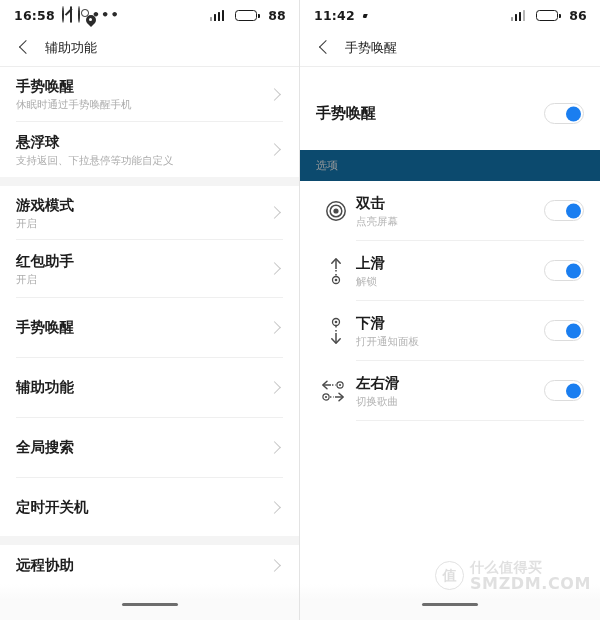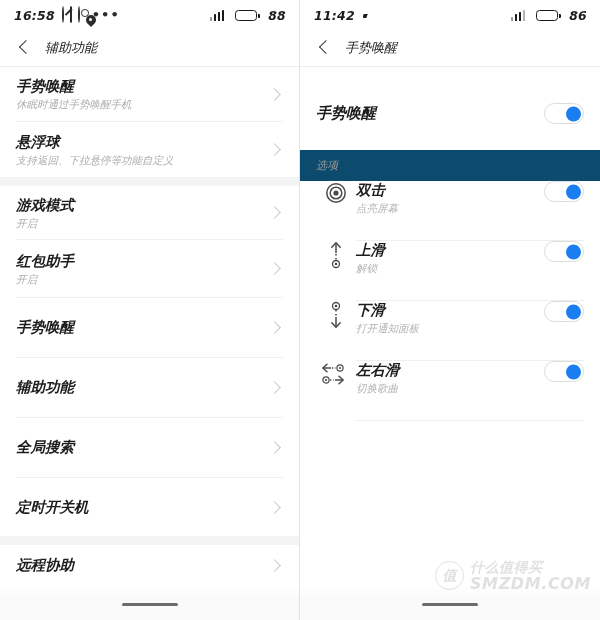--- a/index.html
+++ b/index.html
@@ -5,21 +5,21 @@
   * { margin:0; padding:0; box-sizing:border-box; }
   html, body {
     width:600px; height:620px;
     background:#ffffff;
     font-family:"DejaVu Sans","Liberation Sans",sans-serif;
     overflow:hidden;
   }
   .screens { display:flex; width:600px; height:620px; }
   .phone {
     width:312px; height:620px; position:relative;
-    background:#ffffff; overflow:hidden;font-style:italic;
+    background:#ffffff; overflow:hidden;
   }
   .phone.left  { border-right:1px solid #e3e3e3; }
 
   
   .statusbar {
     height:30px; display:flex; align-items:center;
     padding:0 13px 0 14px; font-size:12.5px; font-weight:600;
     color:#1b1b1b; letter-spacing:.2px;
   }
   .sb-time { margin-right:7px; font-size:12.5px; }
@@ -114,21 +114,21 @@
   .master-row {
     height:47px; display:flex; align-items:center; padding:0 16px; background:#fff;
   }
   .master-title { font-size:15px; font-weight:600; color:#1b1b1b; flex:1; }
 
   .section-head {
     height:31px; background:#0c4a6e; display:flex; align-items:center; padding:0 16px;
   }
   .section-head span { font-size:11px; color:#9b9b9b; }
 
-  .g-row { display:flex; align-items:flex-start; padding:0 16px; height:59px; background:#fff; }
+  .g-row { display:flex; align-items:center; padding:0 16px; height:59px; background:#fff; }
   .g-icon { width:40px; flex:0 0 40px; display:flex; align-items:center; justify-content:center; }
   .g-body { flex:1; min-width:0; }
   .g-title { font-size:14.5px; font-weight:600; color:#1d1d1d; line-height:1.25; }
   .g-sub { font-size:10.5px; color:#b3b3b3; margin-top:3px; line-height:1.2; }
   .g-div { height:1px; background:#efefef; margin-left:56px; margin-right:16px; }
 
   
   .toggle {
     width:40px; height:21px; border-radius:11px; background:#ffffff;
     border:1.2px solid #dcdcdc; position:relative; flex:0 0 auto; cursor:pointer;

